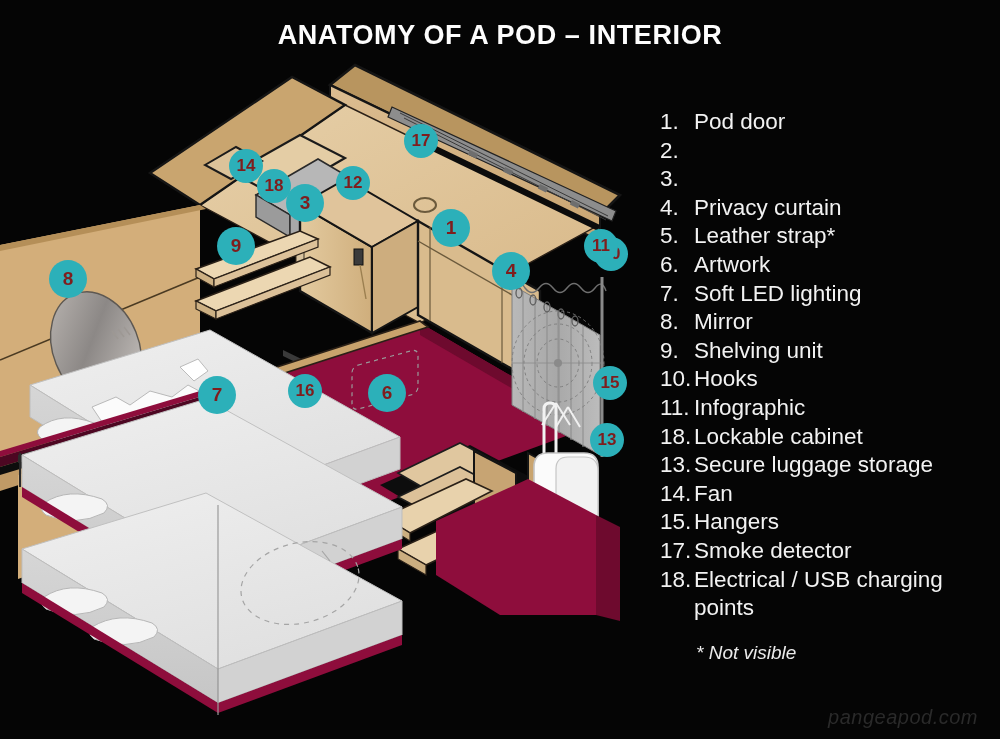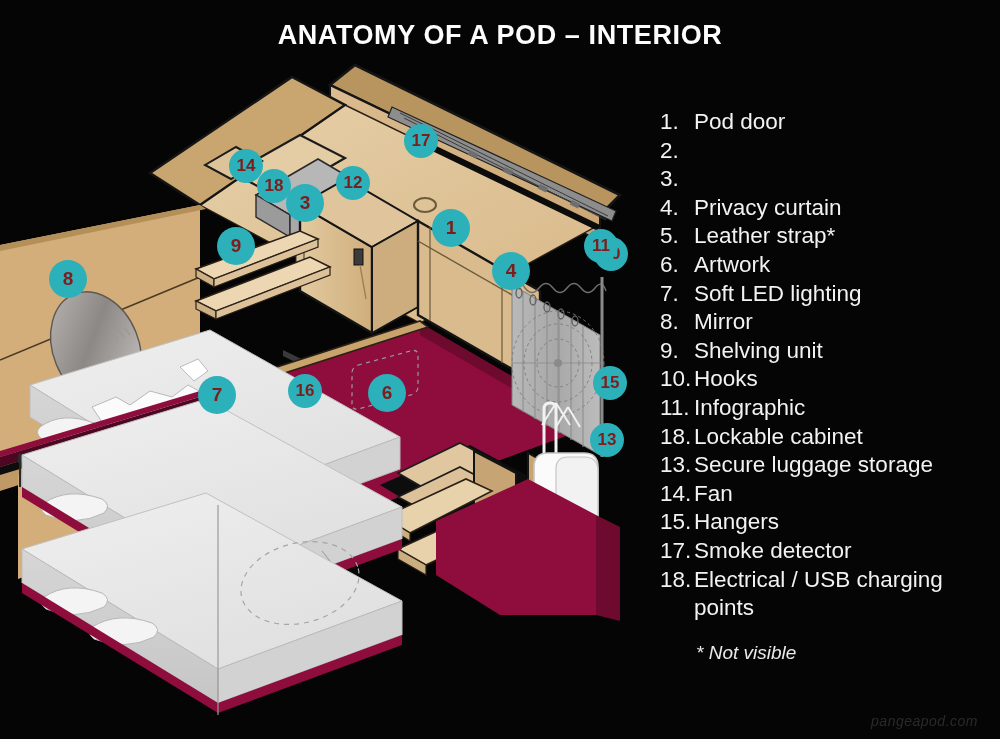--- a/index.html
+++ b/index.html
@@ -21,21 +21,21 @@
     position:absolute;left:660px;top:108px;width:335px;
     color:#f2f2f2;font-size:22.5px;line-height:28.6px;
   }
   .legend .row{display:flex;align-items:flex-start;}
   .legend .num{min-width:34px;flex:0 0 auto;}
   .legend .lbl{flex:1 1 auto;}
   .footnote{
     margin-top:16px;margin-left:36px;font-style:italic;font-size:19px;color:#eaeaea;
   }
   .watermark{
-    position:absolute;right:22px;bottom:10px;color:#2a2a2a;font-size:14px;
+    position:absolute;right:22px;bottom:10px;color:#2a2a2a;font-size:20px;
     font-style:italic;letter-spacing:.5px;margin-top:41px;
   }
 
   
   #art{position:absolute;left:0;top:55px;width:660px;height:684px;}
   #art svg{display:block;}
 
   
   .marker{
     position:absolute;width:38px;height:38px;border-radius:50%;

